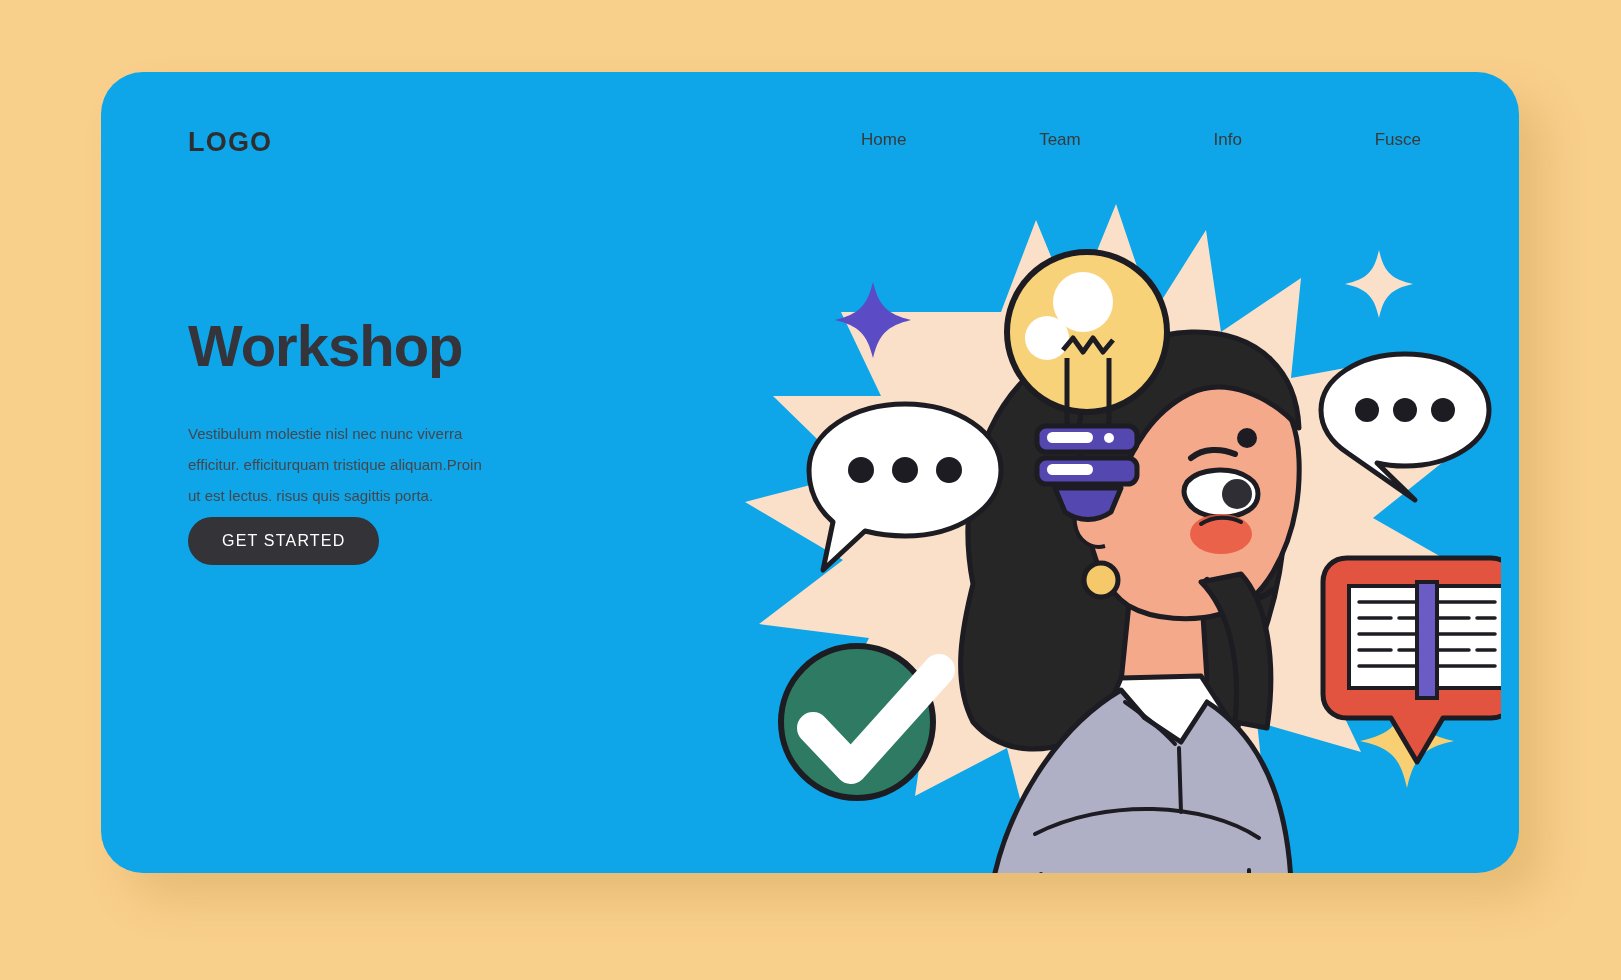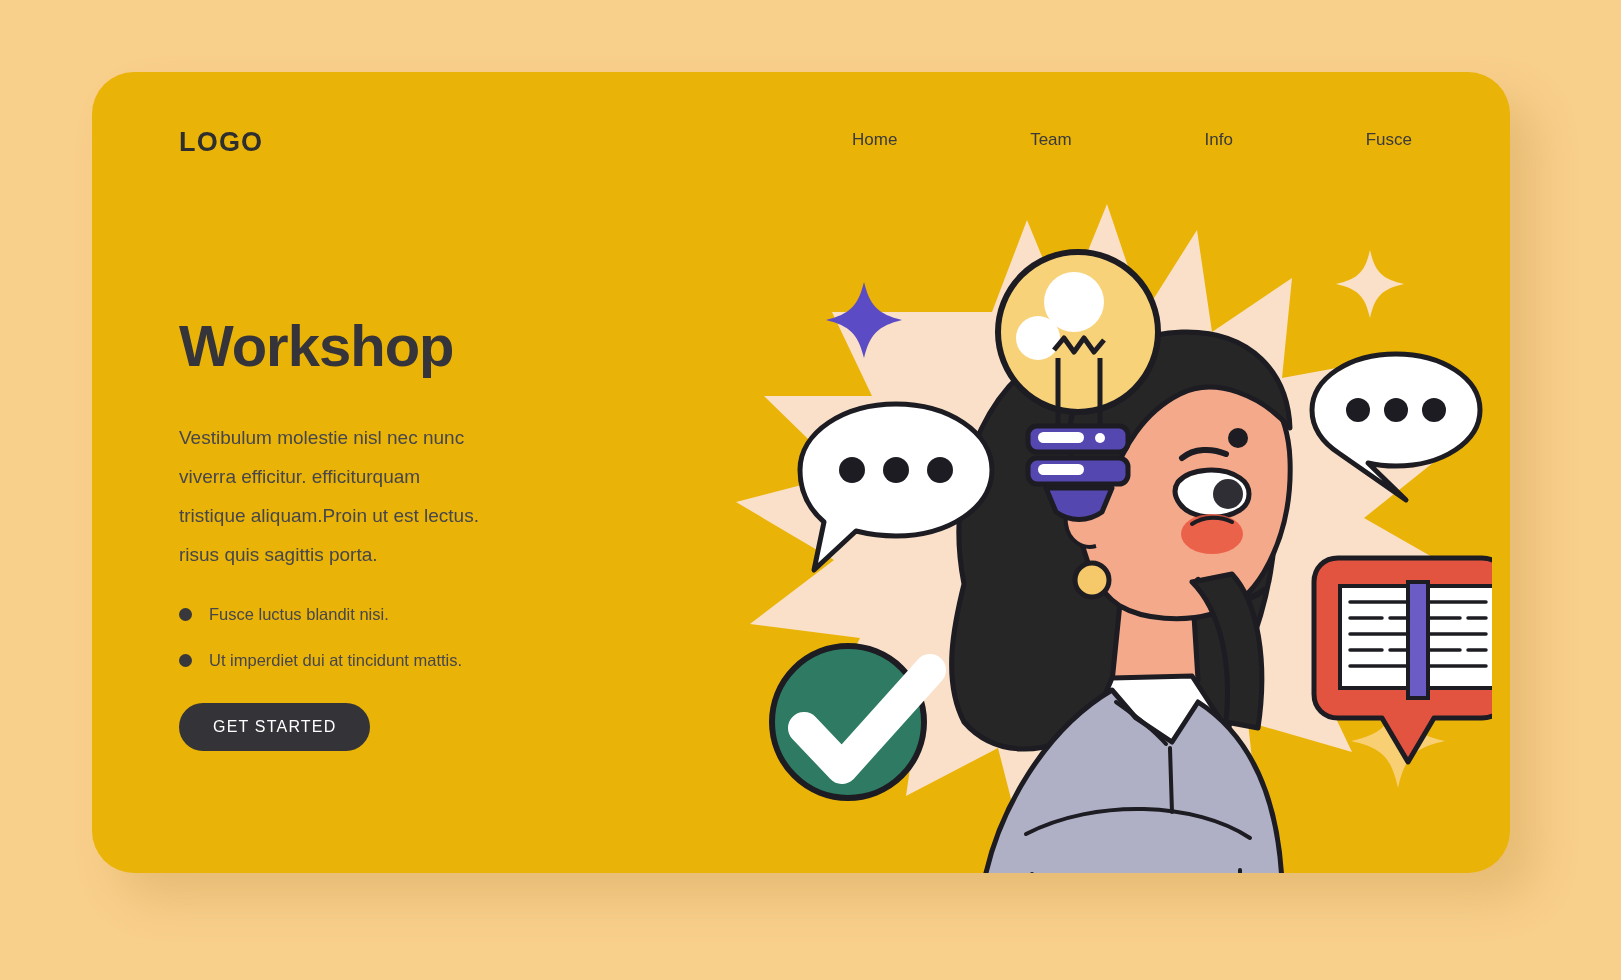--- a/index.html
+++ b/index.html
@@ -9,25 +9,25 @@
     height: 980px;
     background: #F8CF8B;
     font-family: "Liberation Sans", sans-serif;
     overflow: hidden;
     position: relative;
   }
 
   
   #card {
     position: absolute;
-    left: 92px;
+    left: 101px;
     top: 72px;
     width: 1418px;
     height: 801px;
-    background: #eab308;
+    background: #0ea5e9;
     border-radius: 42px;
     box-shadow: 26px 26px 42px rgba(190, 140, 60, 0.28);
     overflow: hidden;
   }
 
   
   #logo {
     position: absolute;
     left: 87px;
     top: 55px;
@@ -59,21 +59,21 @@
   #headline {
     font-size: 58px;
     font-weight: 700;
     color: #34343A;
     letter-spacing: -1px;
     line-height: 1;
   }
 
   #lead {
     margin-top: 44px;
-    font-size: 19px;
+    font-size: 15px;
     line-height: 2.05;
     color: #46464B;
     width: 310px;
   }
 
   #bullets { margin-top: 30px; list-style: none; }
   .bullet-row {
     display: flex;
     align-items: center;
     margin-bottom: 27px;
@@ -122,30 +122,20 @@
     <span class="nav-item">Home</span>
     <span class="nav-item">Team</span>
     <span class="nav-item">Info</span>
     <span class="nav-item">Fusce</span>
   </nav>
 
   <div id="hero-text">
     <h1 id="headline">Workshop</h1>
     <p id="lead">Vestibulum molestie nisl nec nunc viverra efficitur. efficiturquam tristique aliquam.Proin ut est lectus. risus quis sagittis porta.</p>
 
-    <ul id="bullets">
-      <li class="bullet-row">
-        <span class="bullet-dot"></span>
-        <span class="bullet-text">Fusce luctus blandit nisi.</span>
-      </li>
-      <li class="bullet-row">
-        <span class="bullet-dot"></span>
-        <span class="bullet-text">Ut imperdiet dui at tincidunt mattis.</span>
-      </li>
-    </ul>
 
     <button id="cta">GET STARTED</button>
   </div>
 
   <div id="illustration">
     <svg viewBox="0 0 800 700" xmlns="http://www.w3.org/2000/svg">
 
       <g>
         <path fill="#FAE0C8" d="M300 130 L335 38 L372 128 L415 22 L452 132 L505 48 L520 150 L600 96 L590 196
                  L688 178 L646 262 L752 272 L672 336 L770 392 L660 414 L730 492 L620 486 L660 570

